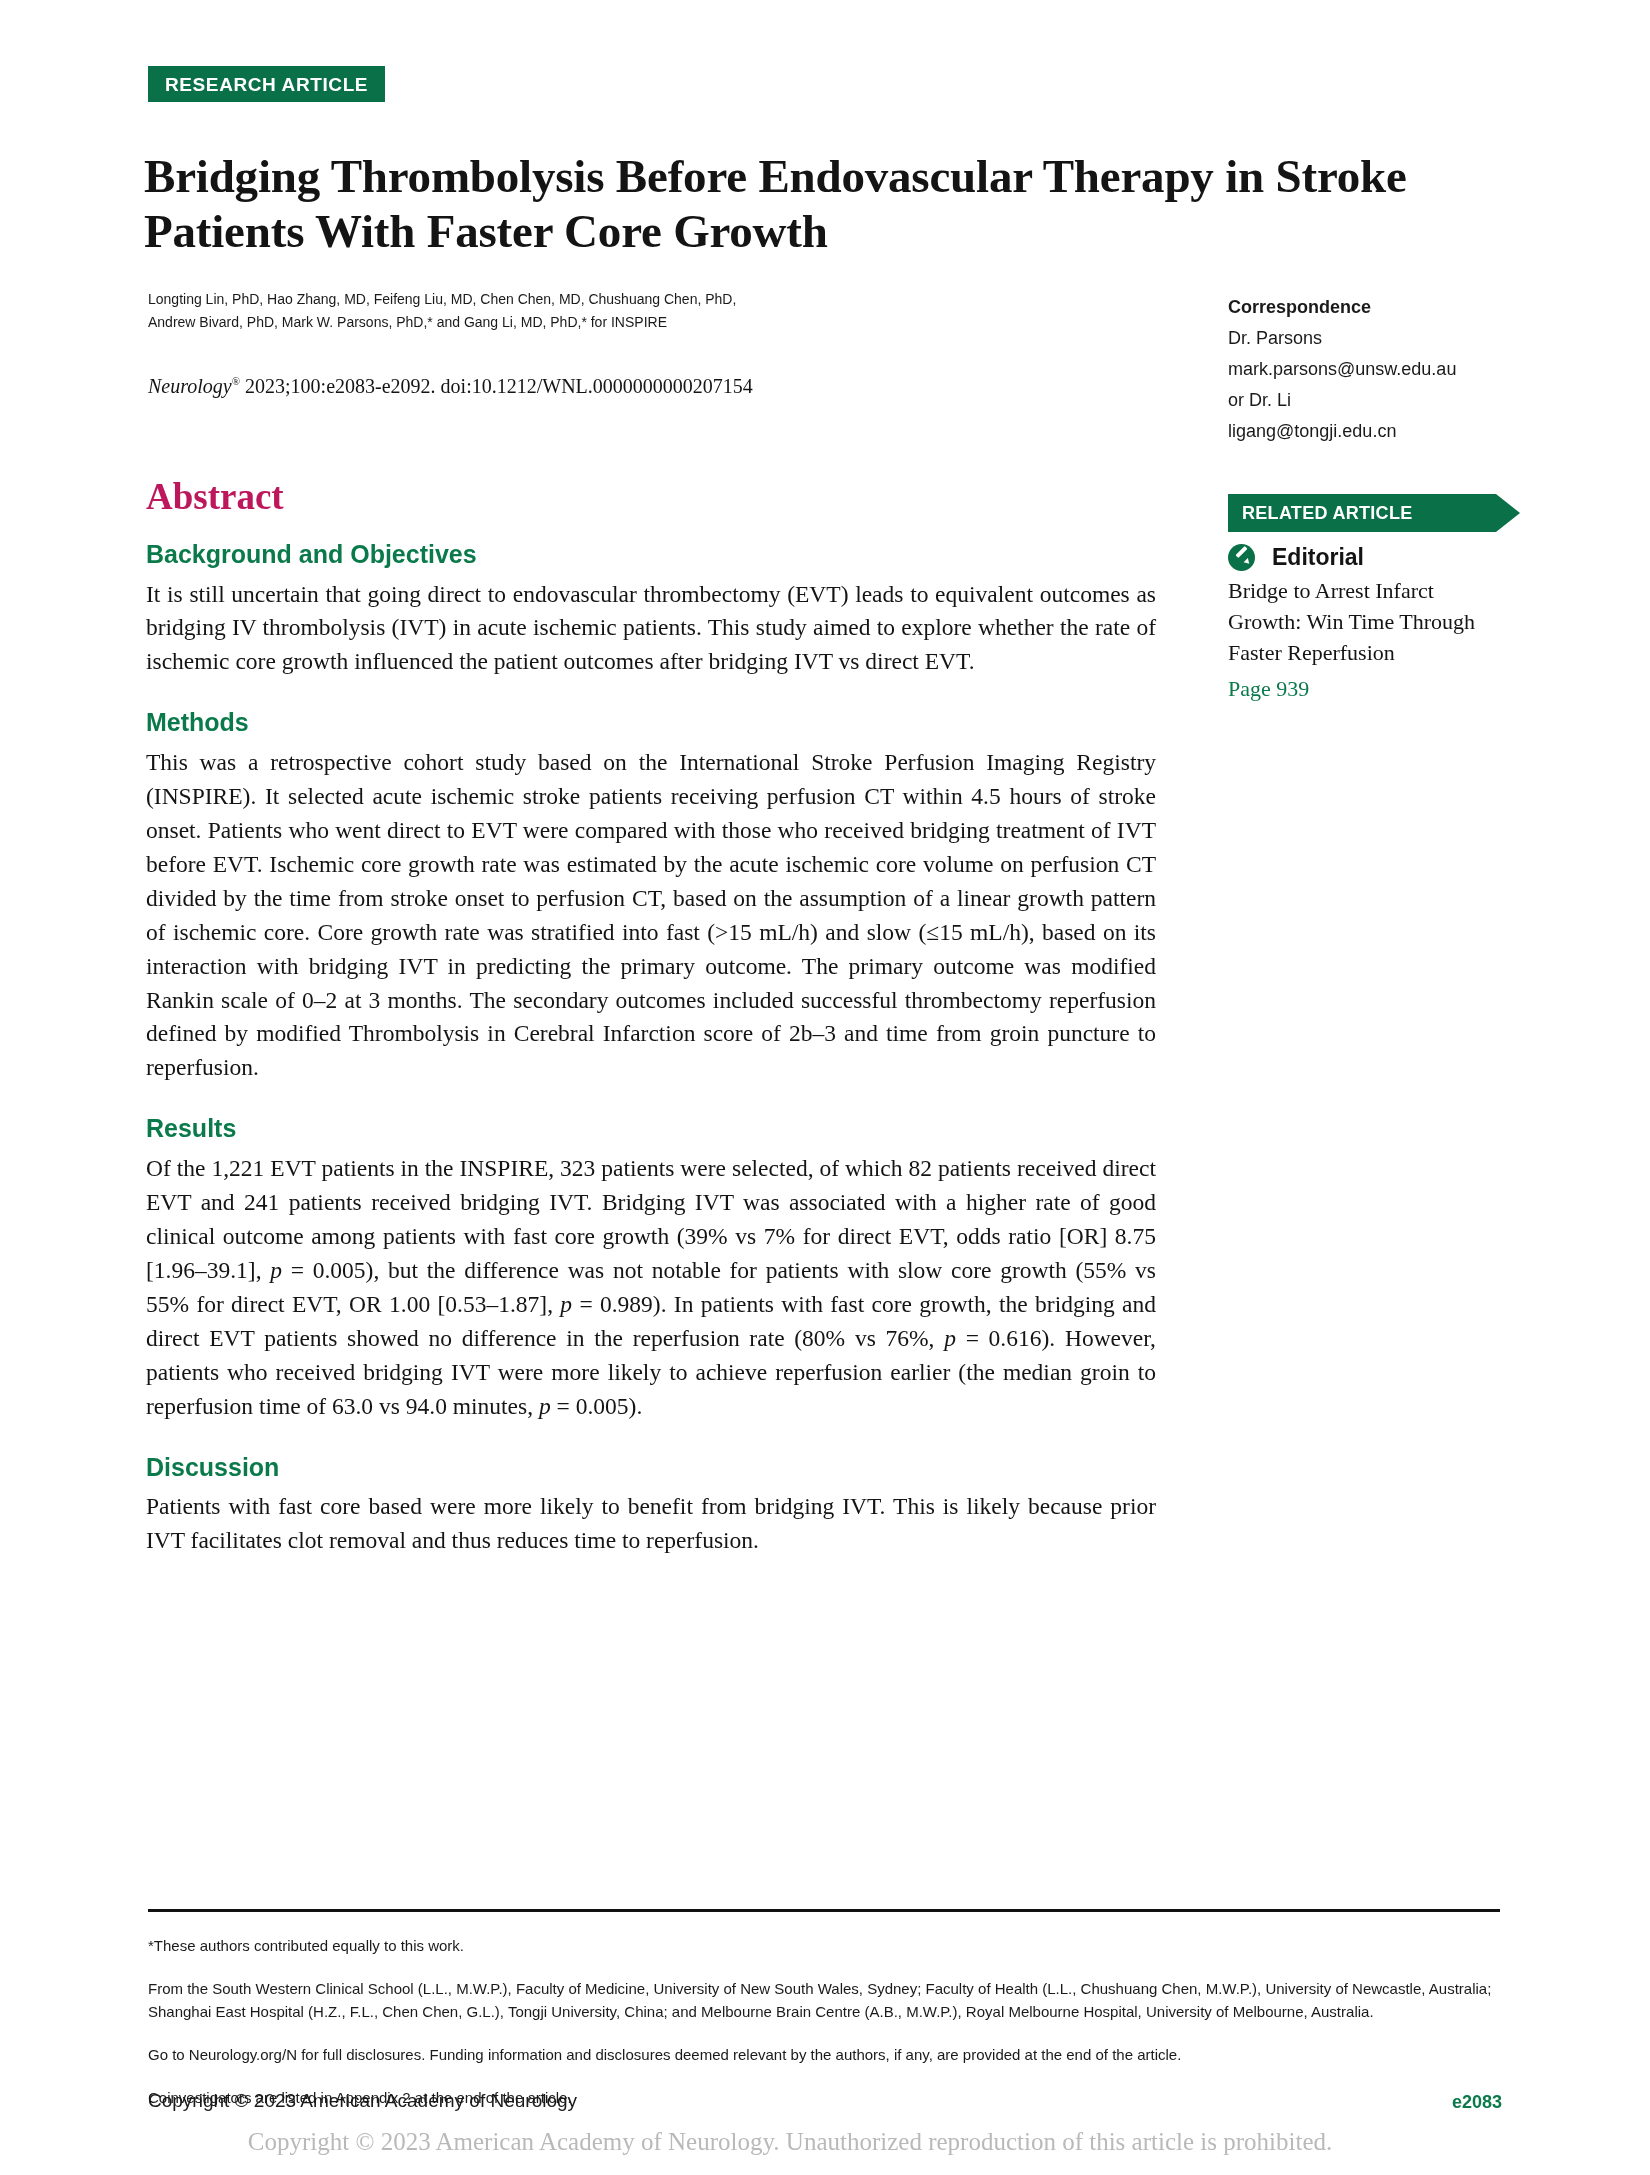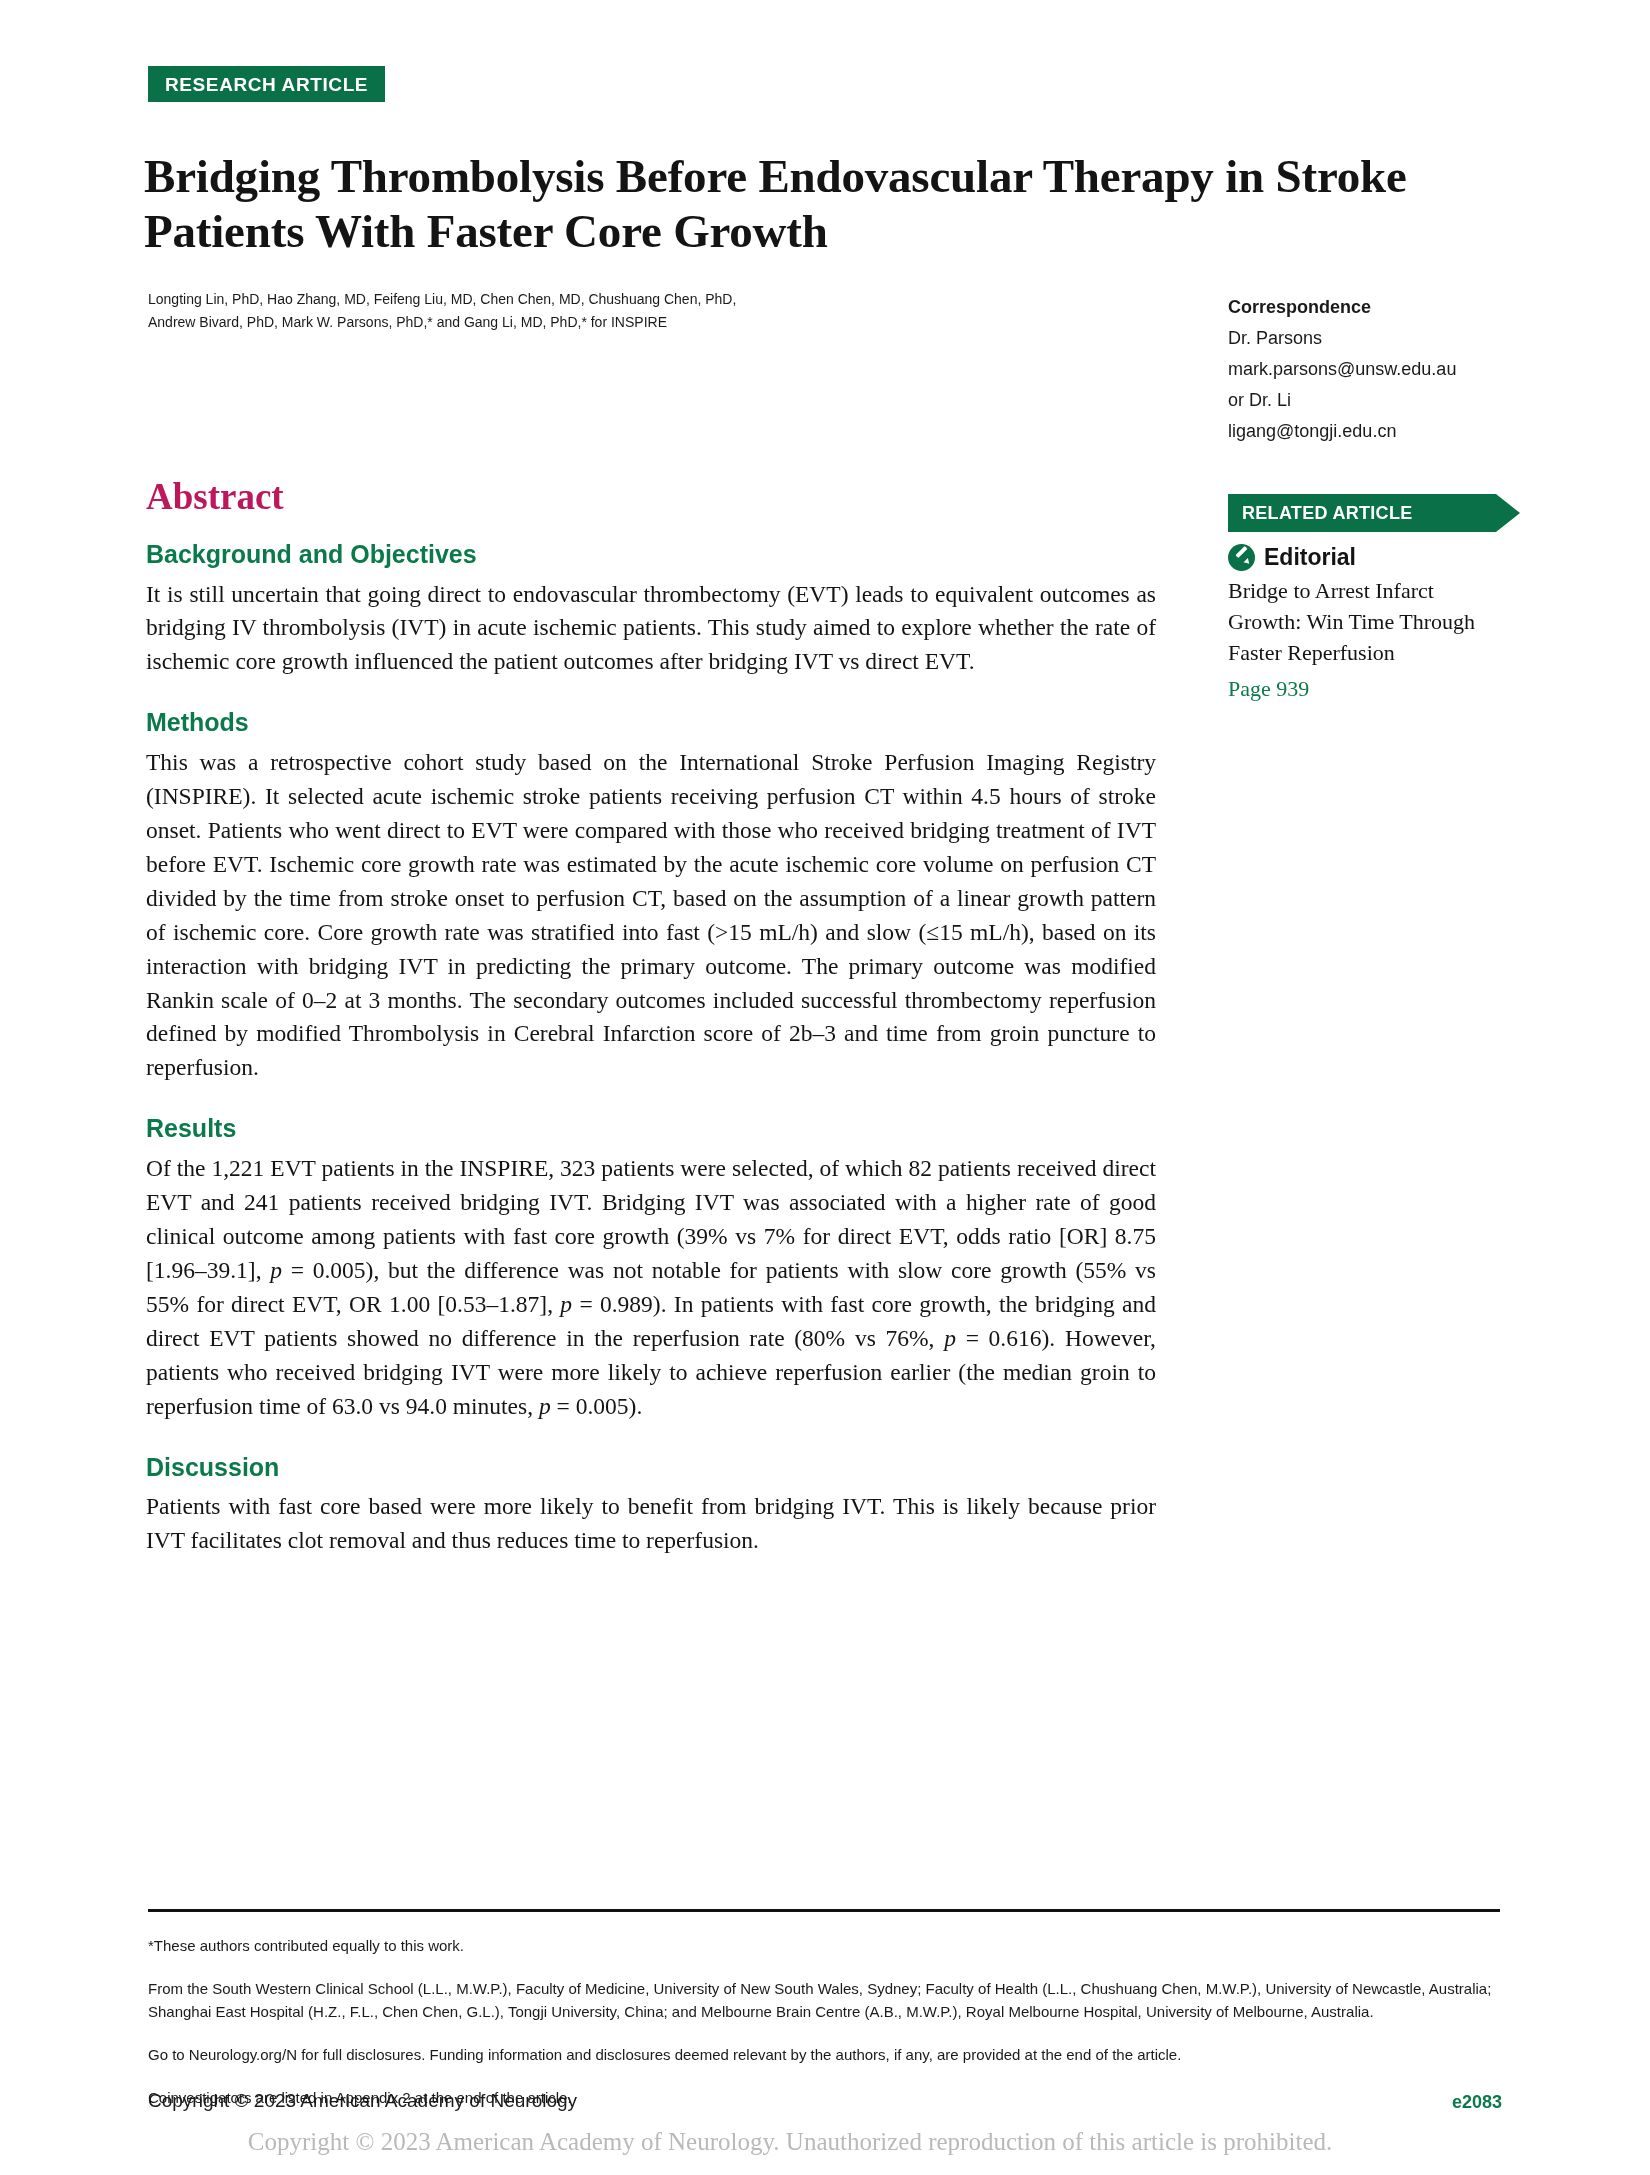--- a/index.html
+++ b/index.html
@@ -135,21 +135,21 @@
   
   .editorial {
     position: absolute;
     left: 1228px;
     top: 544px;
     width: 300px;
   }
   .editorial-head {
     display: flex;
     align-items: center;
-    gap: 9px;
+    gap: 17px;
     margin-bottom: 4px;
   }
   .pencil-circle {
     width: 27px;
     height: 27px;
     border-radius: 50%;
     background: #0a7048;
     position: relative;
     flex: 0 0 auto;
   }
@@ -293,20 +293,23 @@
     <span class="research-badge">RESEARCH ARTICLE</span>
   </div>
 
   <h1 class="title">Bridging Thrombolysis Before Endovascular Therapy in Stroke Patients With Faster Core Growth</h1>
 
   <div class="authors">
     <div>Longting Lin, PhD, Hao Zhang, MD, Feifeng Liu, MD, Chen Chen, MD, Chushuang Chen, PhD,</div>
     <div>Andrew Bivard, PhD, Mark W. Parsons, PhD,* and Gang Li, MD, PhD,* for INSPIRE</div>
   </div>
 
+  <div class="citation">
+    <span class="journal">Neurology</span><sup>®</sup><span> 2023;100:e2083-e2092. doi:10.1212/WNL.0000000000207154</span>
+  </div>
 
   <div class="correspondence">
     <span class="corr-title">Correspondence</span>
     <span class="corr-line">Dr. Parsons</span>
     <span class="corr-line">mark.parsons@unsw.edu.au</span>
     <span class="corr-line">or Dr. Li</span>
     <span class="corr-line">ligang@tongji.edu.cn</span>
   </div>
 
   <div class="related-banner">

